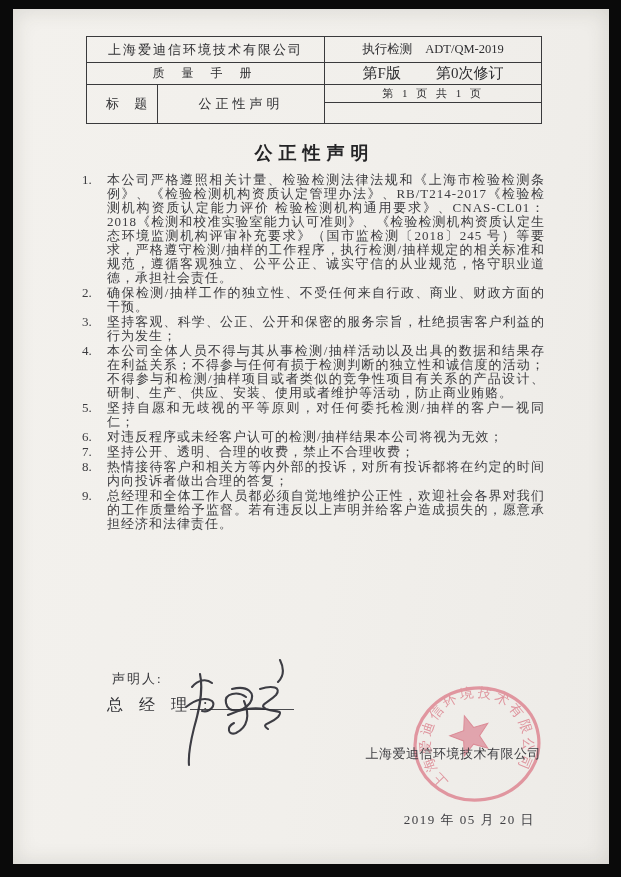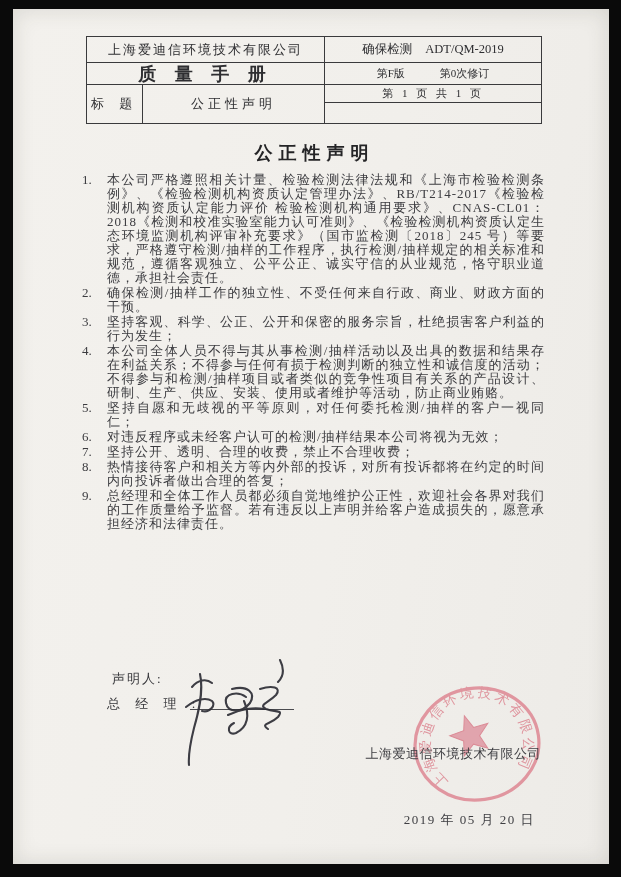--- a/index.html
+++ b/index.html
@@ -17,26 +17,26 @@
   
   .htable{
     position:absolute;left:73px;top:27px;width:454px;height:86px;
     border:1px solid #3a3a3c;display:flex;color:#2e2e31;
     background:transparent;
   }
   .h-left{width:237px;border-right:1px solid #3a3a3c;display:flex;flex-direction:column;}
   .h-right{flex:1;display:flex;flex-direction:column;}
   .hcell{display:flex;align-items:center;justify-content:center;box-sizing:border-box;}
   .r-company{height:26px;border-bottom:1px solid #3a3a3c;font-size:13px;letter-spacing:2px;}
-  .r-manual{height:22px;border-bottom:1px solid #3a3a3c;font-weight:bold;font-size:18px;letter-spacing:7px;}
-  .r-title{flex:1;display:flex;}
+  .r-manual{height:22px;border-bottom:1px solid #3a3a3c;font-weight:normal;font-size:12px;letter-spacing:7px;}
+  .r-title{flex:1;display:flex;margin-left:15px;}
   .t-label{width:55px;border-right:1px solid #3a3a3c;font-size:13px;letter-spacing:6px;display:flex;align-items:center;justify-content:center;}
   .t-value{flex:1;font-size:13px;letter-spacing:4px;display:flex;align-items:center;justify-content:center;}
   .r-docno{height:26px;border-bottom:1px solid #3a3a3c;font-size:12.5px;gap:13px;}
-  .r-edition{height:22px;border-bottom:1px solid #3a3a3c;font-size:11px;gap:35px;}
+  .r-edition{height:22px;border-bottom:1px solid #3a3a3c;font-size:15px;gap:35px;}
   .r-pageinfo{height:18px;border-bottom:1px solid #3a3a3c;font-size:11px;letter-spacing:3px;}
   .r-impldate{flex:1;font-size:12px;letter-spacing:1px;}
   
   .doc-title{
     position:absolute;left:73px;top:132px;width:457px;text-align:center;
     font-size:18px;font-weight:bold;letter-spacing:6px;color:#242426;
   }
   
   ol.statements{
     position:absolute;left:67px;top:164px;width:465px;margin:0;padding:0;
@@ -47,21 +47,21 @@
   ol.statements li{
     position:relative;padding-left:27px;margin:0 0 1px 0;counter-increment:st;
   }
   ol.statements li::before{
     content:counter(st) ".";
     position:absolute;left:2px;top:0;letter-spacing:0;
     font-family:"Liberation Serif","DejaVu Serif",serif;
   }
   
   .declarant{position:absolute;left:99px;top:661px;font-size:13px;letter-spacing:2px;color:#343438;}
-  .gm-label{position:absolute;left:94px;top:686px;font-size:13px;letter-spacing:6px;color:#343438;text-align:center;}
+  .gm-label{position:absolute;left:94px;top:686px;font-size:16px;letter-spacing:6px;color:#343438;text-align:center;}
   .sig-underline{position:absolute;left:177px;top:700px;width:104px;border-top:1px solid #4a4a4e;}
   .sig-svg{position:absolute;left:157px;top:649px;}
   
   .stamp-svg{position:absolute;left:393px;top:671px;}
   .stamp-company{
     position:absolute;right:68px;top:736px;font-size:13px;letter-spacing:.5px;color:#3e3e42;
   }
   .stamp-date{
     position:absolute;right:74px;top:802px;font-size:13px;letter-spacing:1.5px;color:#3e3e42;
   }
@@ -75,21 +75,21 @@
     <div class="h-left">
       <div class="hcell r-company">上海爱迪信环境技术有限公司</div>
       <div class="hcell r-manual">质 量 手 册</div>
       <div class="r-title">
         <div class="t-label">标 题</div>
         <div class="t-value">公正性声明</div>
       </div>
     </div>
     <div class="h-right">
       <div class="hcell r-docno">
-        <span>确保检测</span>
+        <span>执行检测</span>
         <span>ADT/QM-2019</span>
       </div>
       <div class="hcell r-edition">
         <span>第F版</span>
         <span>第0次修订</span>
       </div>
       <div class="hcell r-pageinfo">第 1 页  共 1 页</div>
     </div>
   </div>
 

